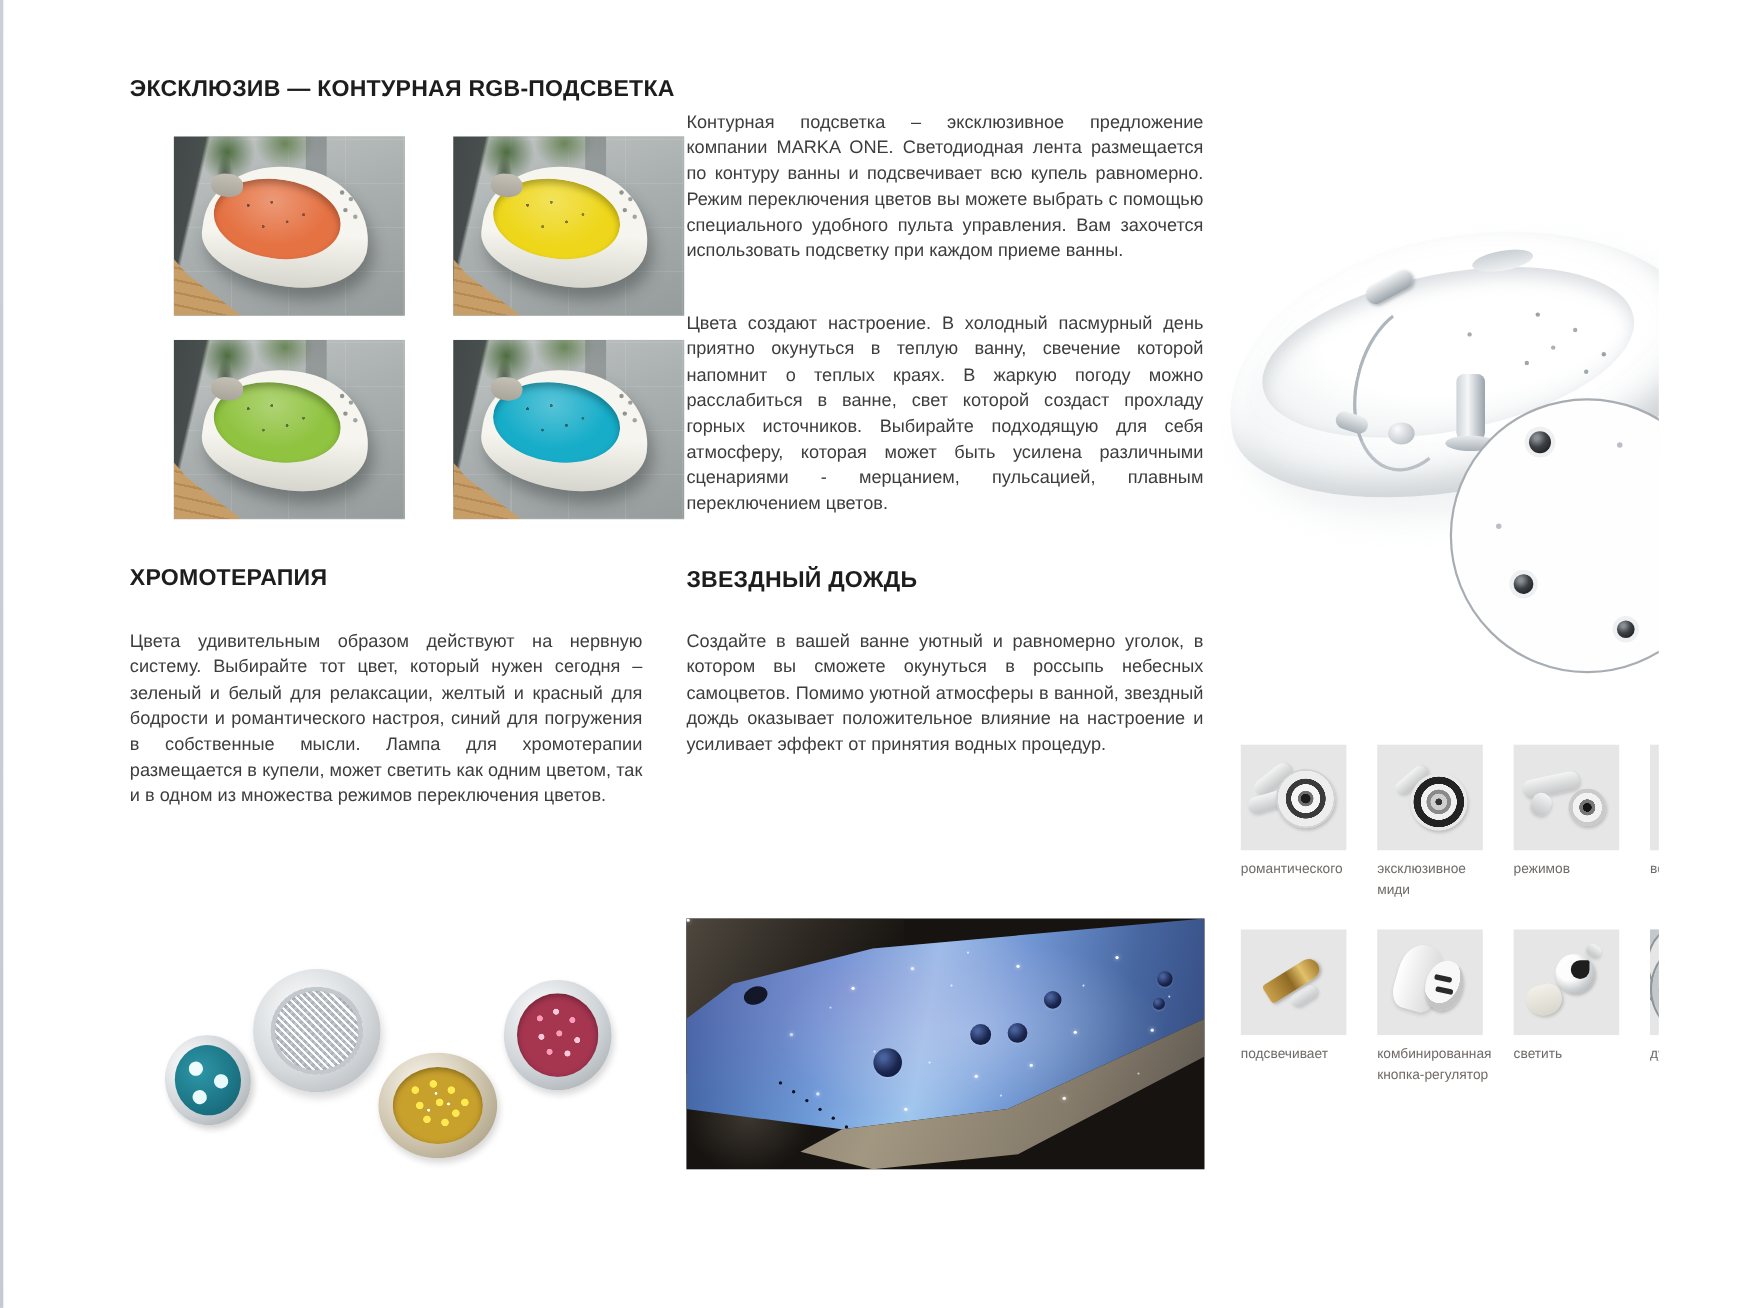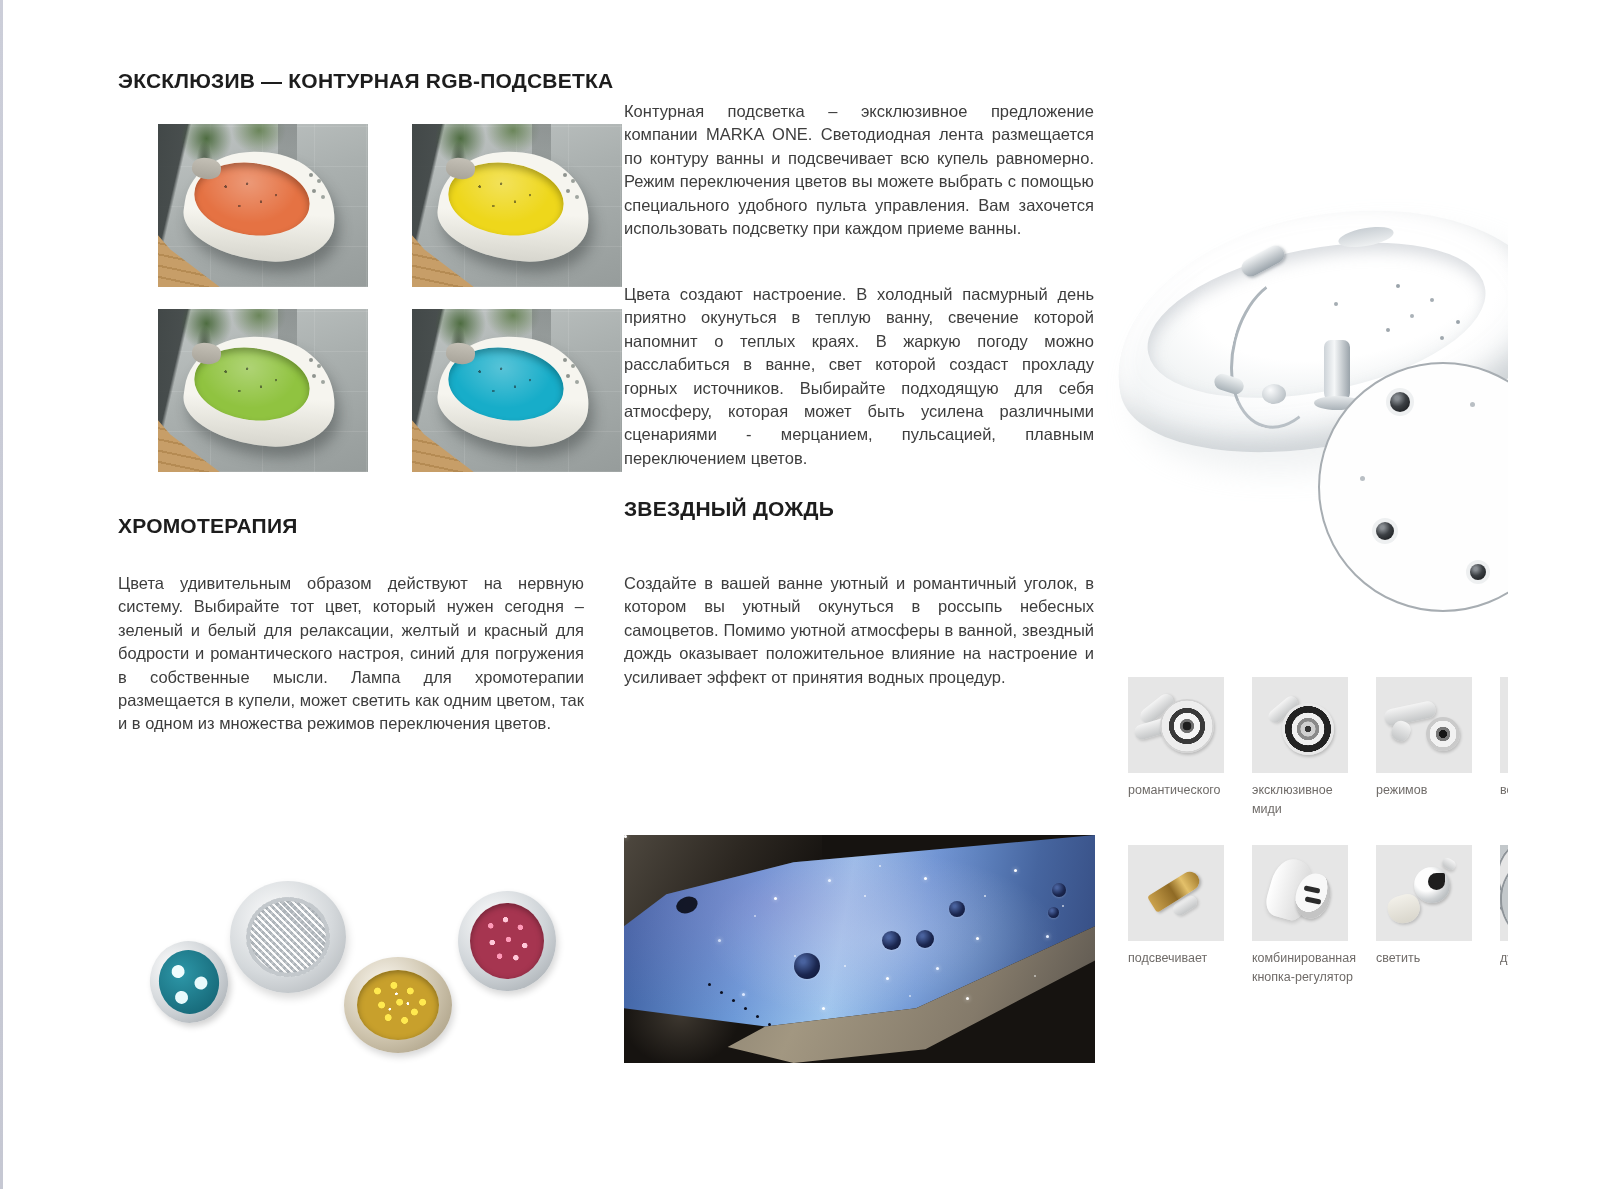--- a/index.html
+++ b/index.html
@@ -275,22 +275,22 @@
     <div class="headrest"></div>
     <div class="fitdots"></div>
   </figure>
 
   <p class="body-text" style="left:624px;top:100px;width:470px;">Контурная подсветка – эксклюзивное предложение компании MARKA ONE. Светодиодная лента размещается по контуру ванны и подсвечивает всю купель равномерно. Режим переключения цветов вы можете выбрать с помощью специального удобного пульта управления. Вам захочется использовать подсветку при каждом приеме ванны.</p>
   <p class="body-text" style="left:624px;top:283px;width:470px;">Цвета создают настроение. В холодный пасмурный день приятно окунуться в теплую ванну, свечение которой напомнит о теплых краях. В жаркую погоду можно расслабиться в ванне, свет которой создаст прохладу горных источников. Выбирайте подходящую для себя атмосферу, которая может быть усилена различными сценариями - мерцанием, пульсацией, плавным переключением цветов.</p>
 
   <h2 class="head" style="left:118px;top:514px;">ХРОМОТЕРАПИЯ</h2>
   <p class="body-text" style="left:118px;top:572px;width:466px;">Цвета удивительным образом действуют на нервную систему. Выбирайте тот цвет, который нужен сегодня – зеленый и белый для релаксации, желтый и красный для бодрости и романтического настроя, синий для погружения в собственные мысли. Лампа для хромотерапии размещается в купели, может светить как одним цветом, так и в одном из множества режимов переключения цветов.</p>
 
-  <h2 class="head" style="left:624px;top:497px;">ЗВЕЗДНЫЙ ДОЖДЬ</h2>
-  <p class="body-text" style="left:624px;top:572px;width:470px;">Создайте в вашей ванне уютный и романтичный уголок, в котором вы уютный окунуться в россыпь небесных самоцветов. Помимо уютной атмосферы в ванной, звездный дождь оказывает положительное влияние на настроение и усиливает эффект от принятия водных процедур.</p>
+  <h2 class="head" style="left:624px;top:516px;">ЗВЕЗДНЫЙ ДОЖДЬ</h2>
+  <p class="body-text" style="left:624px;top:572px;width:470px;">Создайте в вашей ванне уютный и равномерно уголок, в котором вы сможете окунуться в россыпь небесных самоцветов. Помимо уютной атмосферы в ванной, звездный дождь оказывает положительное влияние на настроение и усиливает эффект от принятия водных процедур.</p>
 
   <figure class="lamps-fig" style="margin:0;">
     <div class="lamp-stem"></div>
     <div class="lamp lamp-teal">
       <div class="face"></div>
       <div class="leds"></div>
     </div>
     <div class="lamp lamp-crystal">
       <div class="face"></div>
     </div>

